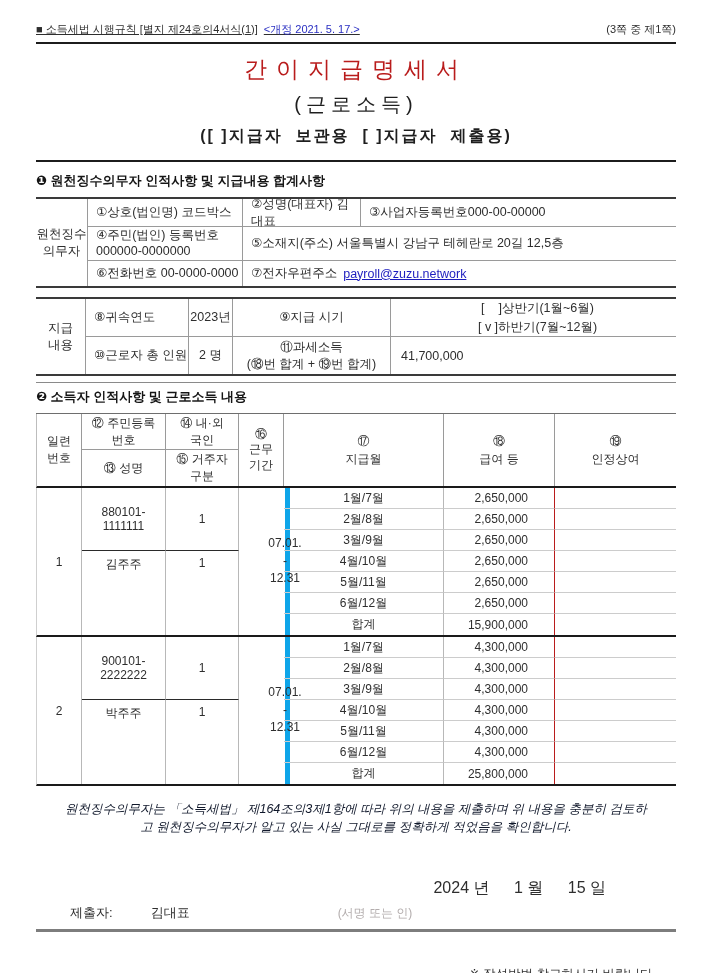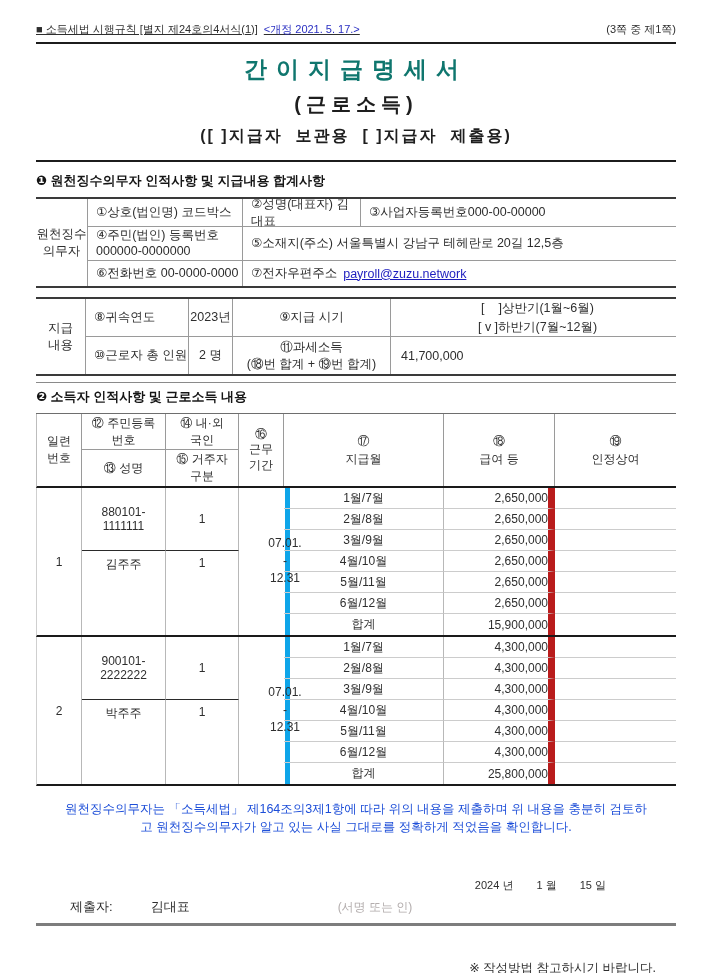--- a/index.html
+++ b/index.html
@@ -14,22 +14,22 @@
 
   
   .meta-row { display:flex; justify-content:space-between; align-items:flex-end;
               padding-top:22px; font-size:11px; }
   .meta-left { display:flex; gap:6px;text-decoration:underline; }
   .revision { color:#2a2fc2; }
   .rule-thick { border:none; border-top:2.5px solid #1c1c1c; margin-top:5px; }
 
   
   .title-block { text-align:center; padding:10px 0 8px; }
-  .title-main { font-size:23px; font-weight:bold; letter-spacing:9px; color:#0f766e; }
-  .title-sub  { font-size:20px; font-weight:bold; letter-spacing:5px; margin-top:6px; color:#1e1e1e;}
+  .title-main { font-size:23px; font-weight:normal; letter-spacing:9px; color:#b91c1c; }
+  .title-sub  { font-size:20px; font-weight:normal; letter-spacing:5px; margin-top:6px; color:#1e1e1e;}
   .title-usage{ font-size:16px; font-weight:bold; letter-spacing:2px; margin-top:8px; white-space:pre; color:#1e1e1e;}
 
   .sec-head { font-size:13px; font-weight:bold; color:#151515; margin:10px 0 7px; }
 
   
   .t1 { display:grid; grid-template-columns:52px 155px 118px 1fr;
         grid-template-rows:28px 34px 25px;
         border-top:2px solid #3a3a3a; border-bottom:2px solid #3a3a3a;
         font-size:12.5px; }
   .t1 > div { display:flex; align-items:center; padding-left:8px; }
@@ -64,28 +64,28 @@
          grid-template-rows:repeat(7,21px); border-bottom:2px solid #1a1a1a;
          border-left:1px solid #cfcfcf; }
   .blk > div { display:flex; align-items:center; justify-content:center; text-align:center; }
   .serial { grid-row:1/8; grid-column:1; border-right:1px solid #b8b8b8; }
   .rrn    { grid-row:1/4; grid-column:2; border-right:1px solid #b8b8b8; border-bottom:1.5px solid #2a2a2a; }
   .pname  { grid-row:4/8; grid-column:2; border-right:1px solid #b8b8b8; align-items:flex-start !important; padding-top:5px; }
   .nat    { grid-row:1/4; grid-column:3; border-right:1px solid #b8b8b8; border-bottom:1.5px solid #2a2a2a; }
   .res    { grid-row:4/8; grid-column:3; border-right:1px solid #b8b8b8; align-items:flex-start !important; padding-top:5px; }
   .period { grid-row:1/8; grid-column:4; border-right:5px solid #0ea5e9; line-height:1.45;margin-left:46px; }
   .mlabel { grid-column:5; border-right:1px solid #b8b8b8; border-bottom:1px solid #cccccc; }
-  .mamt   { grid-column:6; border-right:7px solid #b91c1c; border-bottom:1px solid #cccccc;
-            justify-content:flex-end !important; }
+  .mamt   { grid-column:6; border-right:1px solid #b91c1c; border-bottom:1px solid #cccccc;
+            justify-content:flex-end !important; padding-right:26px; }
   .mbonus { grid-column:7; border-bottom:1px solid #cccccc; }
   .lastrow { border-bottom:none !important; }
 
   
-  .declaration { margin-top:14px; text-align:center; font-size:12.5px; line-height:1.45; color:#1d4ed8; }
-  .date-row { margin-top:42px; text-align:right; padding-right:70px; font-size:11px; }
+  .declaration { margin-top:14px; text-align:center; font-size:12.5px; line-height:1.45; color:#0f172a;font-style:italic; }
+  .date-row { margin-top:42px; text-align:right; padding-right:70px; font-size:16px; }
   .date-row span { margin-left:20px; }
   .submit-row { margin-top:5px; display:flex; align-items:center; font-size:13px; }
   .submit-label { margin-left:34px; }
   .submit-name { margin-left:38px; }
   .sign-note { margin-left:148px; color:#b3adad; font-size:12px; }
   .rule-gray { border:none; border-top:3px solid #7d7d7d; margin-top:7px; }
 
   .note-row { margin-top:34px; text-align:right; padding-right:20px; font-size:12.5px; }
 
   a.email { color:#1d1dbe; text-decoration:underline; margin-left:6px; }

